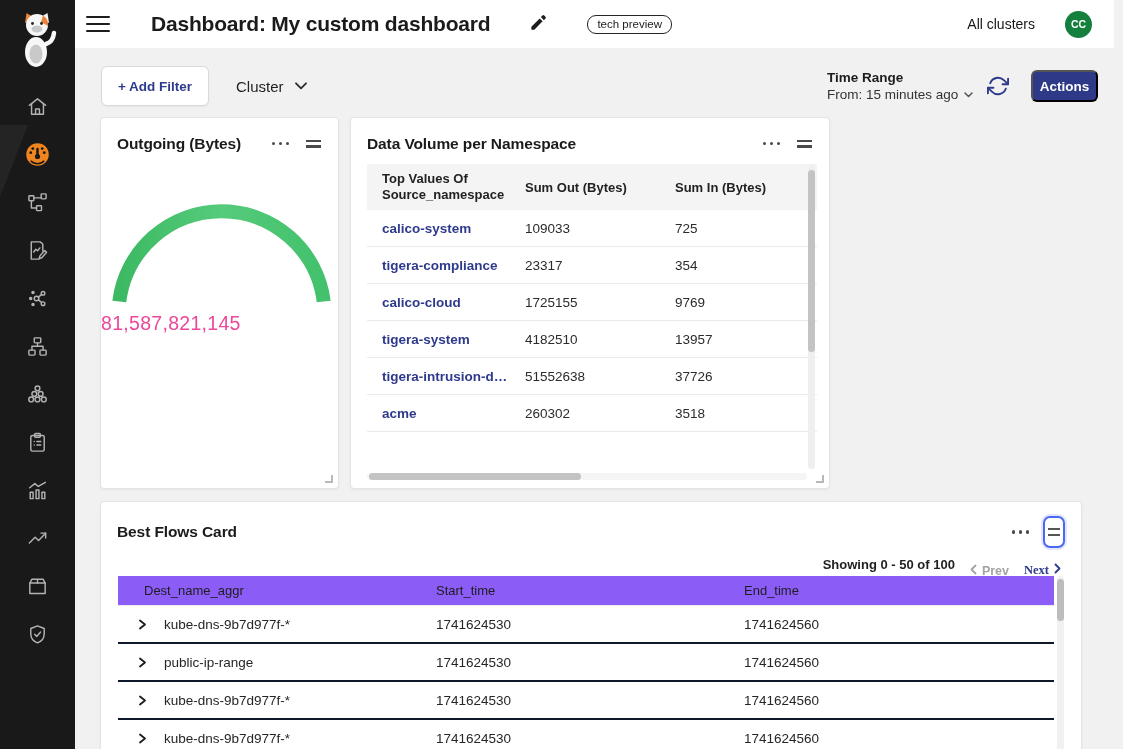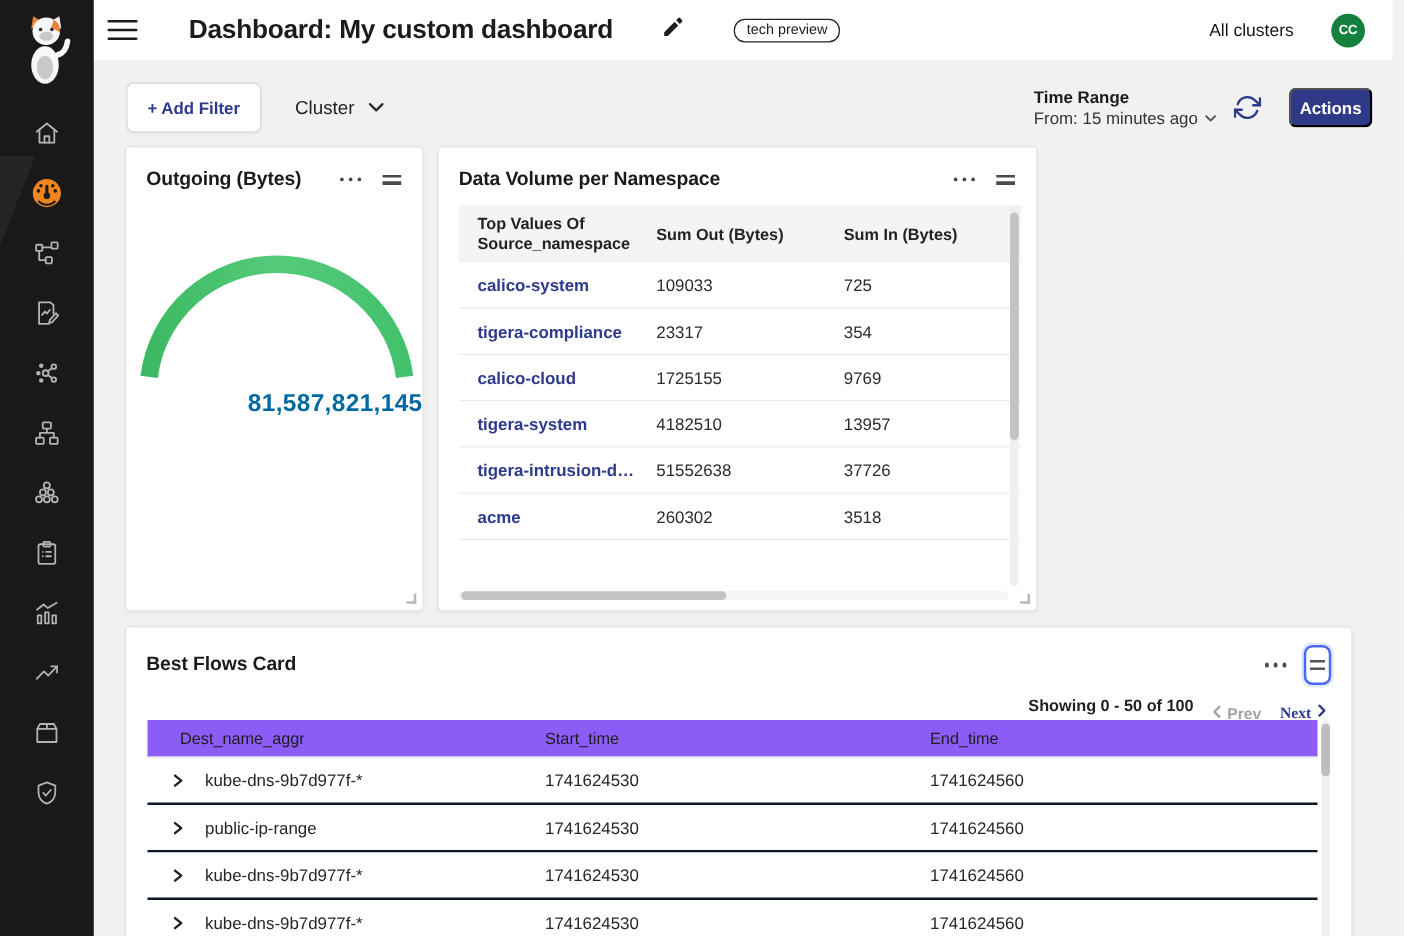--- a/index.html
+++ b/index.html
@@ -49,22 +49,22 @@
   .drag-handle { margin-left:14px; cursor:grab; padding:4px 1px; }
   .drag-handle div { width:15px; height:2.2px; background:#4a4a4a; margin:3.6px 0; }
   .focus-ring { margin-left:12px; width:22px; height:32px; border:2px solid #4a68f0; border-radius:7px; background:#fff;
     box-shadow:0 0 0 2px rgba(92,124,250,.18); display:flex; flex-direction:column; align-items:center; justify-content:center; cursor:grab; }
   .focus-ring div { width:12px; height:2.2px; background:#555; margin:2px 0; }
   .resize-corner { position:absolute; right:5px; bottom:5px; width:8px; height:8px;
     border-right:2px solid #b9b9b9; border-bottom:2px solid #b9b9b9; cursor:nwse-resize; }
   
   #card-outgoing { left:100px; top:117px; width:239px; height:372px; }
   .gauge-svg { position:absolute; left:10px; top:80px; }
-  .gauge-value { position:absolute; left:0; top:194px; width:100%; text-align:right; font-size:19.5px; font-weight:700;
-    color:#0369a1; letter-spacing:.3px; }
+  .gauge-value { position:absolute; left:0; top:194px; width:100%; text-align:left; font-size:19.5px; font-weight:400;
+    color:#ec4899; letter-spacing:.3px; }
   
   #card-datavolume { left:350px; top:117px; width:480px; height:372px; }
   .dv-table { position:absolute; left:16px; top:46px; width:450px; }
   .dv-hrow { display:grid; grid-template-columns:143px 150px 1fr; padding-left:15px; align-items:center; height:46px;
     background:#f4f4f4; font-size:13px; font-weight:700; color:#222; }
   .dv-hrow .wrap { width:132px; line-height:1.25; }
   .dv-row { display:grid; grid-template-columns:143px 150px 1fr; padding-left:15px; align-items:center; height:37px;
     border-bottom:1px solid #eaeaea; font-size:13.5px; color:#2b2b2b; }
   .ns-link { color:#2E3A8C; font-weight:700; cursor:pointer; }
   .vscroll { position:absolute; width:7px; background:#efefef; border-radius:4px; }

